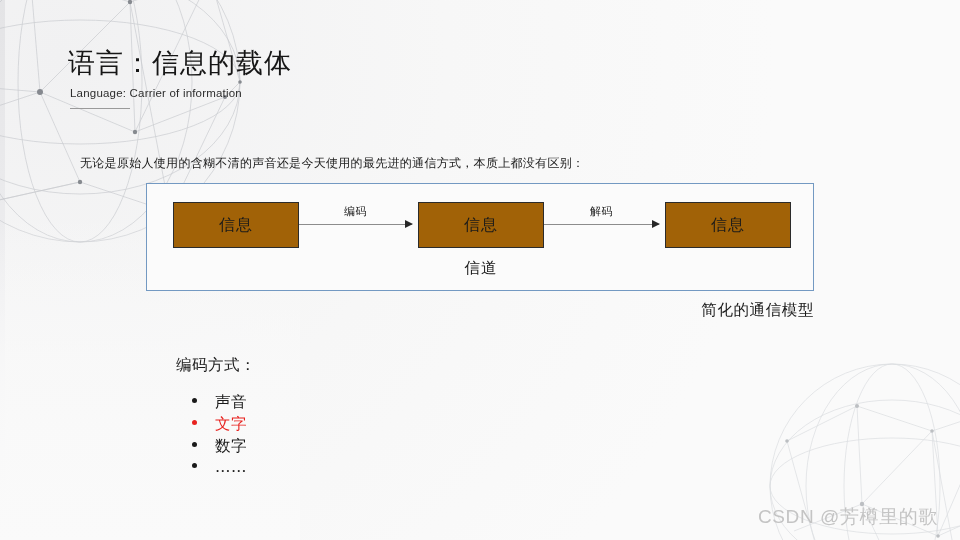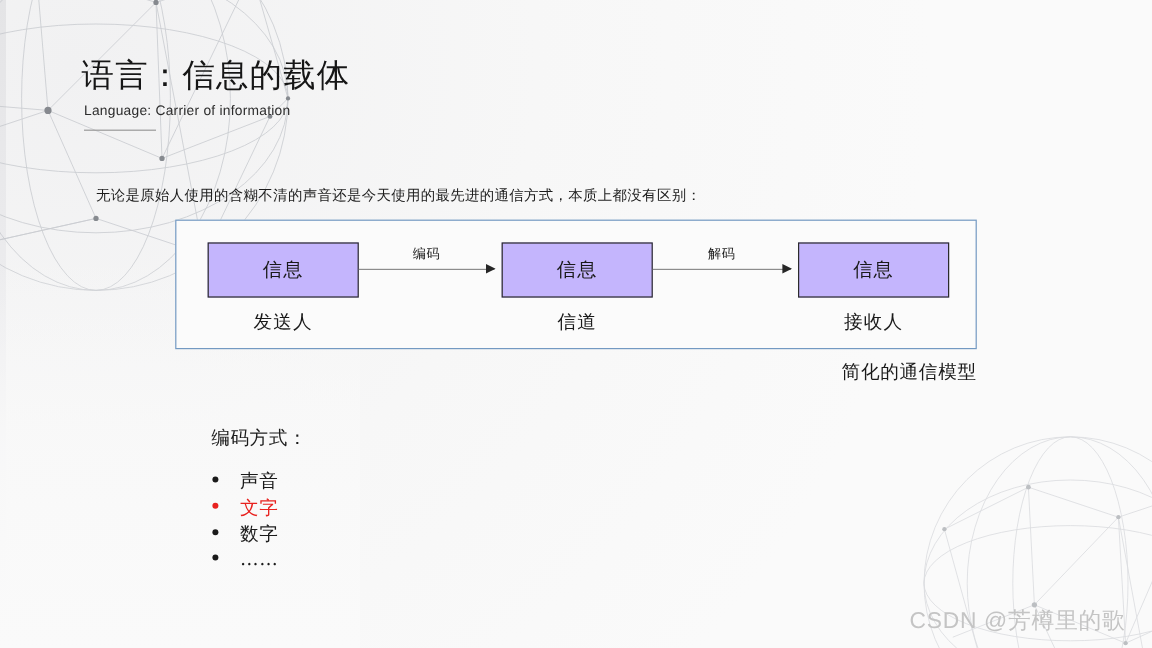--- a/index.html
+++ b/index.html
@@ -127,21 +127,21 @@
     left: 0;
     top: 18px;
     width: 100%;
     height: 46px;
   }
   .node {
     position: absolute;
     top: 0;
     width: 126px;
     height: 46px;
-    background: #c4b5fd;
+    background: #a16207;
     border: 1.5px solid #2b2b2b;
     box-sizing: border-box;
     display: flex;
     align-items: center;
     justify-content: center;
     font-family: "DejaVu Serif", "Liberation Serif", serif;
     font-size: 16px;
     color: #1a1a1a;
     letter-spacing: 1px;
   }
@@ -221,21 +221,21 @@
   .list-heading {
     font-family: "DejaVu Serif", "Liberation Serif", serif;
     font-size: 15.5px;
     color: #1a1a1a;
     letter-spacing: 0.5px;
     line-height: 22px;
     margin: 0 0 15px 0;
   }
   .bullets {
     list-style: none;
-    margin: 1px;
+    margin: 16px;
     padding: 0;
   }
   .bullet-item {
     display: flex;
     align-items: baseline;
     height: 22px;
     font-family: "DejaVu Serif", "Liberation Serif", serif;
     font-size: 15.5px;
     color: #1a1a1a;
     letter-spacing: 0.5px;
@@ -343,23 +343,21 @@
 
       <div class="arrow a1">
         <span class="arrow-label">编码</span>
       </div>
       <div class="arrow a2">
         <span class="arrow-label">解码</span>
       </div>
     </div>
 
     <div class="row-labels">
-      <div class="sublabel s1">发送人</div>
       <div class="sublabel s2">信道</div>
-      <div class="sublabel s3">接收人</div>
     </div>
   </div>
 
   <div class="caption">简化的通信模型</div>
 
   <div class="list-block">
     <div class="list-heading">编码方式：</div>
     <ul class="bullets">
       <li class="bullet-item">
         <span class="bullet-dot"></span>

